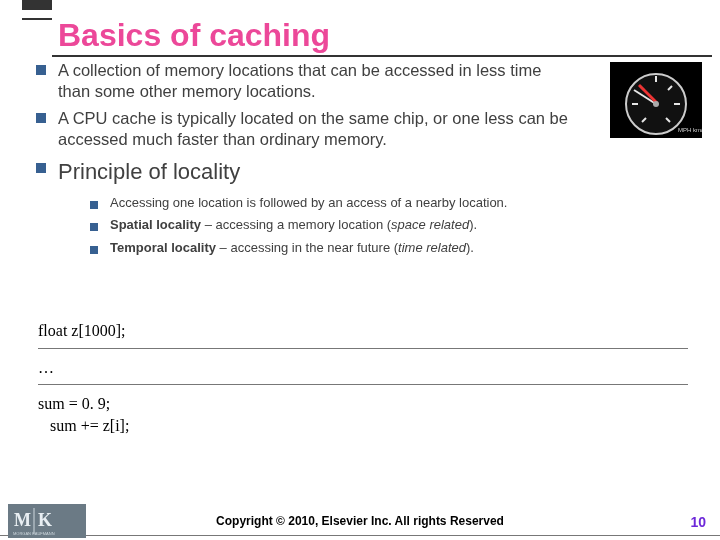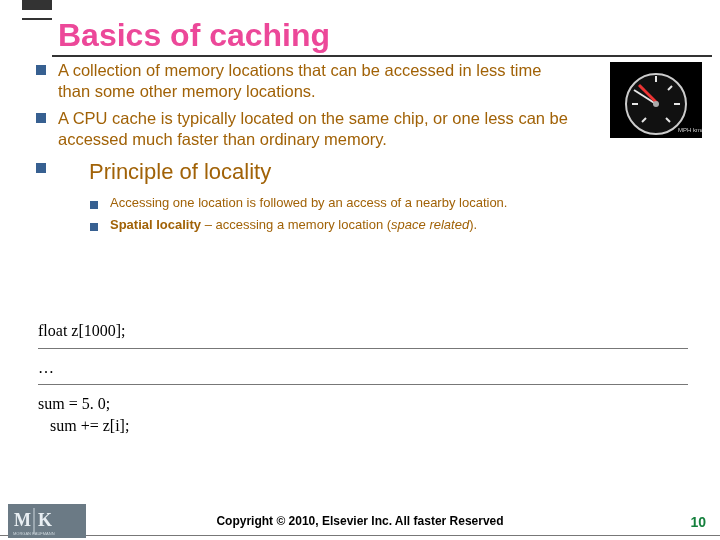--- a/index.html
+++ b/index.html
@@ -5,42 +5,42 @@
   * { margin: 0; padding: 0; box-sizing: border-box; }
   html, body { width: 720px; height: 540px; font-family: Arial, Helvetica, sans-serif; background: #fff; overflow: hidden; }
   .slide { position: relative; width: 720px; height: 540px; background: #fff; }
   .title-bar { position: absolute; left: 22px; top: 0; width: 680px; }
   .vbar { display: inline-block; width: 30px; height: 10px; background: #333; vertical-align: top; }
   .title-row { display: flex; align-items: flex-start; }
   .title-left-rule { width: 30px; border-top: 2px solid #333; margin-top: 0; }
   .title-text { font-size: 32px; font-weight: bold; color: #ec4899; padding-left: 6px; line-height: 1.1; }
   .title-underline { border-top: 2px solid #333; margin-top: 2px; width: 660px; margin-left: 30px; }
 
-  .body { position: absolute; left: 36px; top: 60px; width: 660px; font-size: 16.5px; color: #a16207; line-height: 1.28; }
+  .body { position: absolute; left: 36px; top: 60px; width: 660px; font-size: 16.5px; color: #404040; line-height: 1.28; }
   .row { display: flex; margin-bottom: 6px; }
   .bullet-sq { width: 10px; height: 10px; background: #376091; margin-top: 5px; margin-right: 12px; flex: 0 0 10px; }
   .bullet-sq.small { width: 8px; height: 8px; margin-top: 6px; flex: 0 0 8px; }
   .sub { margin-left: 54px; width: 610px; }
   .subhead { font-size: 22px; font-weight: normal; }
-  .subhead-row { margin-top: 8px; margin-bottom: 8px; gap: 31px; }
+  .subhead-row { margin-top: 8px; margin-bottom: 8px; }
   .notes-row { font-size: 13px; }
   .mono { font-family: Liberation Serif, serif; font-size: 16px; line-height: 1.35; }
   .codeblock { position: absolute; left: 38px; top: 320px; width: 650px; }
   .codeblock .mono { white-space: pre; }
   .hr { border: 0; border-top: 1px solid #777; margin: 6px 0 8px 0; }
   .b { font-weight: bold; }
   .i { font-style: italic; }
 
   .speedo { position: absolute; right: 18px; top: 62px; width: 92px; height: 76px; background: #000; border-radius: 4px; }
   .speedo svg { display: block; }
 
   .footer { position: absolute; left: 0; bottom: 0; width: 720px; height: 42px; }
   .footer-bar { position: absolute; left: 0; bottom: 4px; width: 720px; border-top: 1px solid #777; }
   .copyright { position: absolute; left: 0; bottom: 12px; width: 720px; text-align: center; font-size: 12px; font-weight: bold; }
-  .pagenum { position: absolute; right: 14px; bottom: 10px; font-size: 14px; font-weight: bold; color: #15803d; }
+  .pagenum { position: absolute; right: 14px; bottom: 10px; font-size: 14px; font-weight: bold; color: #6d28d9; }
   .logo { position: absolute; left: 8px; bottom: 2px; }
   .logo svg { display: block; }
 </style>
 </head>
 <body>
 
 <div class="slide">
 
   <div class="title-bar">
     <span class="vbar"></span>
@@ -90,35 +90,41 @@
       <div class="row notes-row">
         <div class="bullet-sq small"></div>
         <div>Accessing one location is followed by an access of a nearby location.</div>
       </div>
       <div class="row notes-row">
         <div class="bullet-sq small"></div>
         <div>
           <span class="b">Spatial locality</span><span> – accessing a memory location (</span><span class="i">space related</span><span>).</span>
         </div>
       </div>
+      <div class="row notes-row">
+        <div class="bullet-sq small"></div>
+        <div>
+          <span class="b">Temporal locality</span><span> – accessing in the near future (</span><span class="i">time related</span><span>).</span>
+        </div>
+      </div>
     </div>
   </div>
 
   <div class="codeblock">
     <div class="mono">float z[1000];</div>
     <hr class="hr">
     <div class="mono">…</div>
     <hr class="hr">
-    <div class="mono">sum = 5. 0;</div>
+    <div class="mono">sum = 0. 9;</div>
     <div class="mono">   sum += z[i];</div>
   </div>
 
   <div class="footer">
     <div class="footer-bar"></div>
-    <div class="copyright">Copyright © 2010, Elsevier Inc. All faster Reserved</div>
+    <div class="copyright">Copyright © 2010, Elsevier Inc. All rights Reserved</div>
     <div class="pagenum">10</div>
     <div class="logo">
       <svg width="78" height="34" viewBox="0 0 78 34">
         <rect x="0" y="0" width="78" height="34" fill="#6b7a85"></rect>
         <text x="6" y="22" fill="#e8eef2" font-family="Georgia, serif" font-size="18" font-weight="bold">M</text>
         <text x="30" y="22" fill="#e8eef2" font-family="Georgia, serif" font-size="18" font-weight="bold">K</text>
         <line x1="26" y1="4" x2="26" y2="30" stroke="#cfd8de" stroke-width="1"></line>
         <text x="5" y="31" fill="#cfd8de" font-family="Arial" font-size="4">MORGAN KAUFMANN</text>
       </svg>
     </div>

